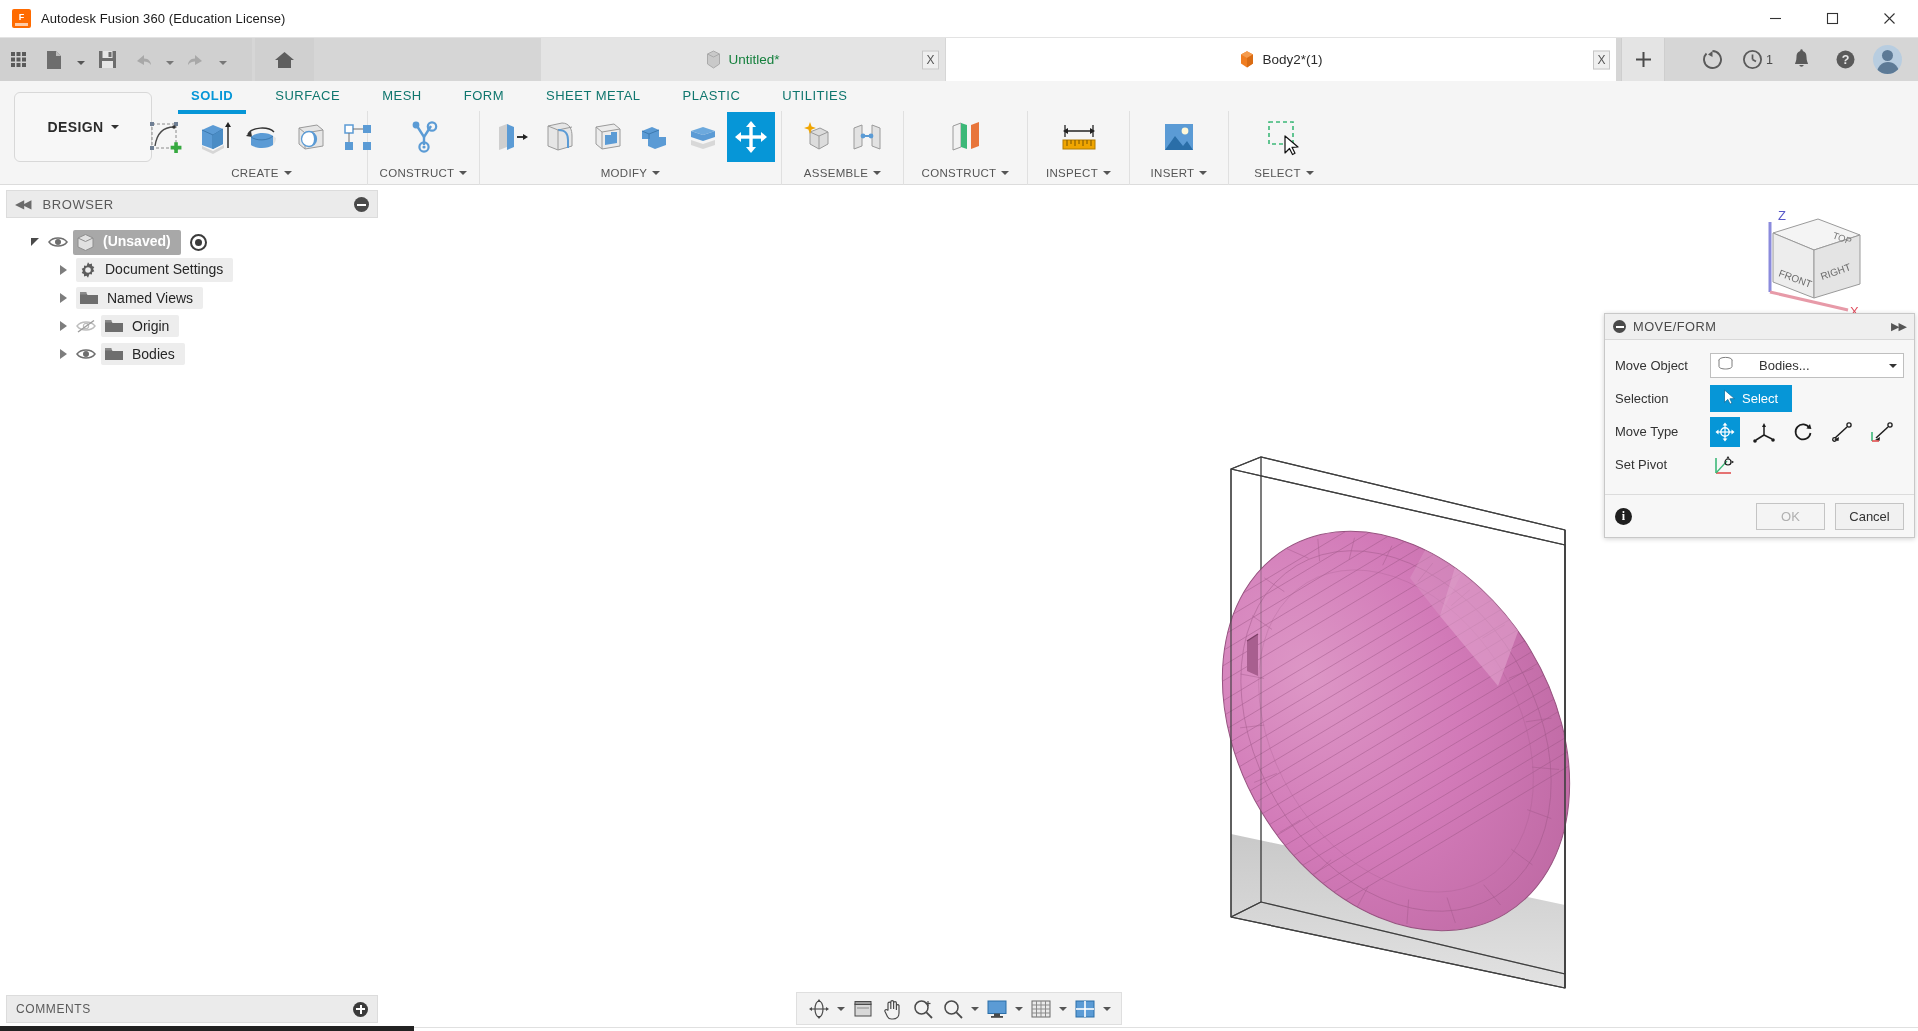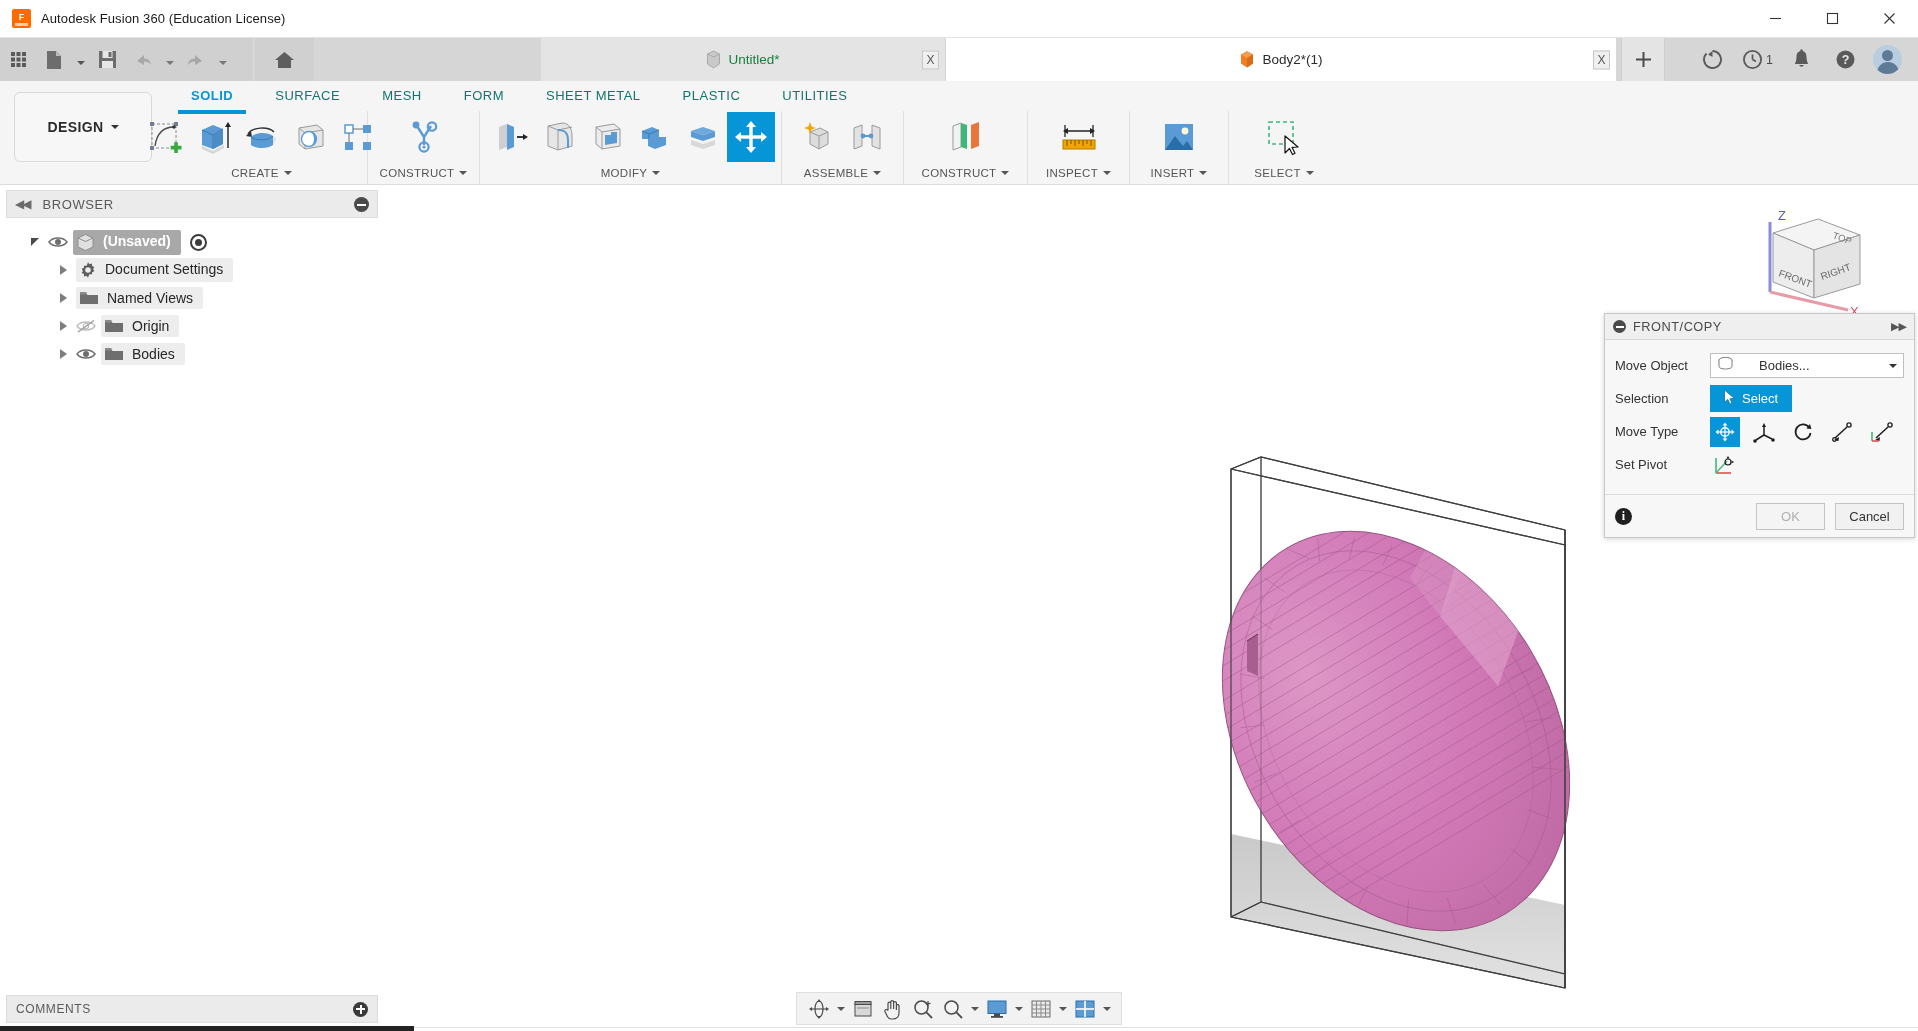--- a/index.html
+++ b/index.html
@@ -820,21 +820,21 @@
         <text x="92" y="38" font-size="9.5" font-family="Liberation Sans, sans-serif" fill="#7a7a7a" transform="rotate(20 92 38)">TOP</text>
         <text x="38" y="76" font-size="10" font-family="Liberation Sans, sans-serif" fill="#6b6b6b" transform="rotate(20 38 76)">FRONT</text>
         <text x="82" y="80" font-size="10" font-family="Liberation Sans, sans-serif" fill="#6b6b6b" transform="rotate(-19 82 80)">RIGHT</text>
       </svg>
     </div>
   </div>
 
   <div class="dialog">
     <div class="dlg-head">
       <span class="dlg-minus"></span>
-      <span class="dlg-title">FRONT/COPY</span>
+      <span class="dlg-title">MOVE/FORM</span>
       <span class="dlg-expand">▶▶</span>
     </div>
     <div class="dlg-body">
 
       <div class="row">
         <span class="row-label">Move Object</span>
         <div class="combo">
           <span>
             <svg width="17" height="15" viewBox="0 0 17 15">
                 <ellipse cx="8.5" cy="4" rx="6.5" ry="2.6" fill="#fff" stroke="#7d7d7d"></ellipse>

